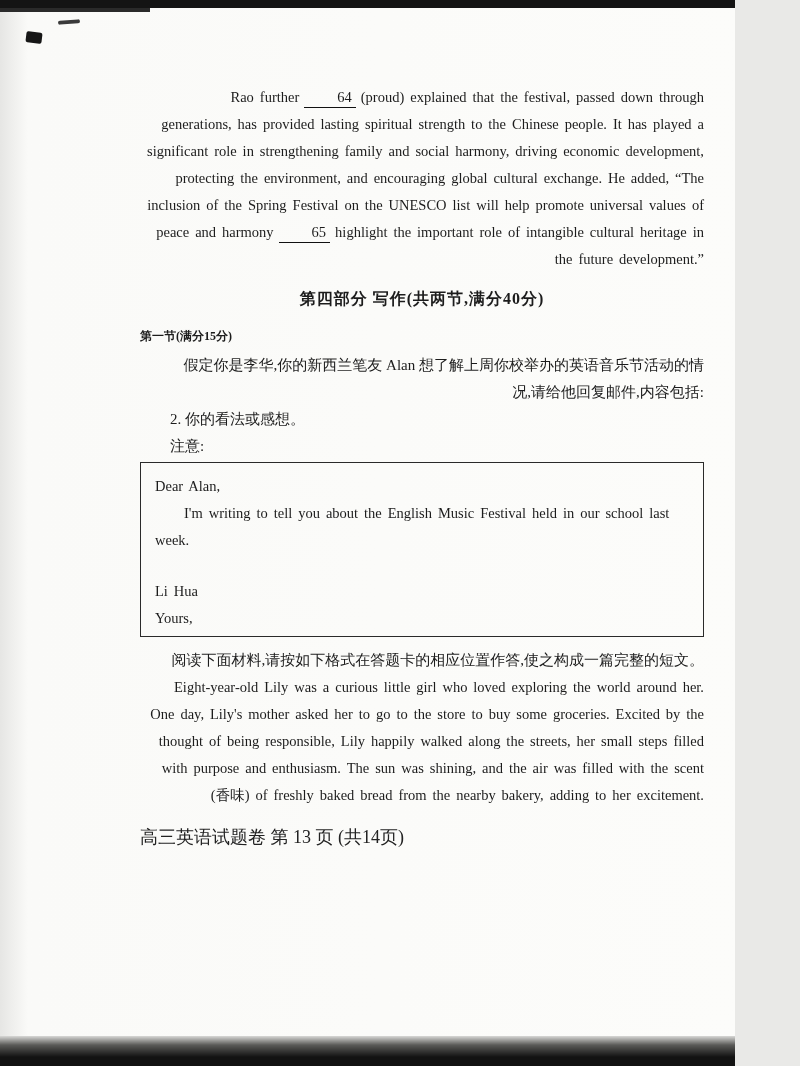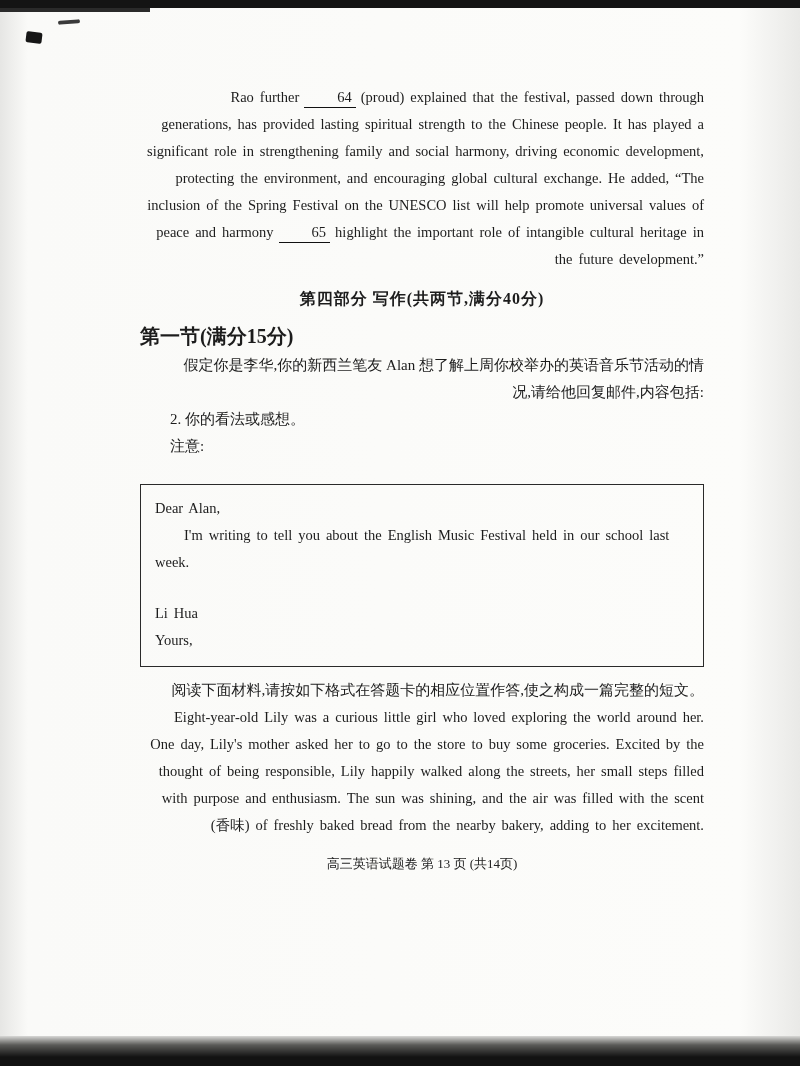--- a/index.html
+++ b/index.html
@@ -3,21 +3,21 @@
 <meta charset="utf-8">
 <style>
   html, body { margin: 0; padding: 0; }
   body {
     width: 800px;
     font-family: "Liberation Serif", "DejaVu Serif", serif;
     background: #e9e9e7;
   }
   .scan {
     position: relative;
-    width: 800px;
+    width: 735px;
     height: 1066px;
     overflow: hidden;
     background: linear-gradient(90deg, #e6e6e4 0, #fafaf8 28px, #fcfcfa 740px, #e9e9e7 800px);
   }
   .bar-top {
     position: absolute; top: 0; left: 0; width: 800px; height: 8px;
     background: #141414;
   }
   .bar-top-notch {
     position: absolute; top: 8px; left: 0; width: 150px; height: 4px;
@@ -66,40 +66,40 @@
   }
   .part-heading {
     margin: 16px 0 10px 0;
     font-size: 16px;
     font-weight: bold;
     text-align: center;
     letter-spacing: 1px;
   }
   .sec-heading {
     margin: 13px 0 2px 0;
-    font-size: 20px;
+    font-size: 12px;
     font-weight: bold;
     line-height: 27px;
   }
   .letter-box {
-    margin: 24px 0 10px 0;
+    margin: 2px 0 10px 0;
     border: 1.6px solid #2a2a2a;
-    padding: 10px 16px 12px 14px;
+    padding: 10px 16px 4px 14px;
     background: transparent;
   }
   .letter-box .eng { text-align: left; }
   .letter-close {
     margin-top: 24px;
     text-align: right;
     padding-right: 20px;
   }
   .footer {
     margin-top: 16px;
-    text-align: center;
-    font-size: 13px;
+    text-align: left;
+    font-size: 18px;
     color: #222;
   }
 </style>
 </head>
 <body>
 
 <div class="scan">
   <div class="bar-top"></div>
   <div class="bar-top-notch"></div>
   <div class="mark1"></div>

